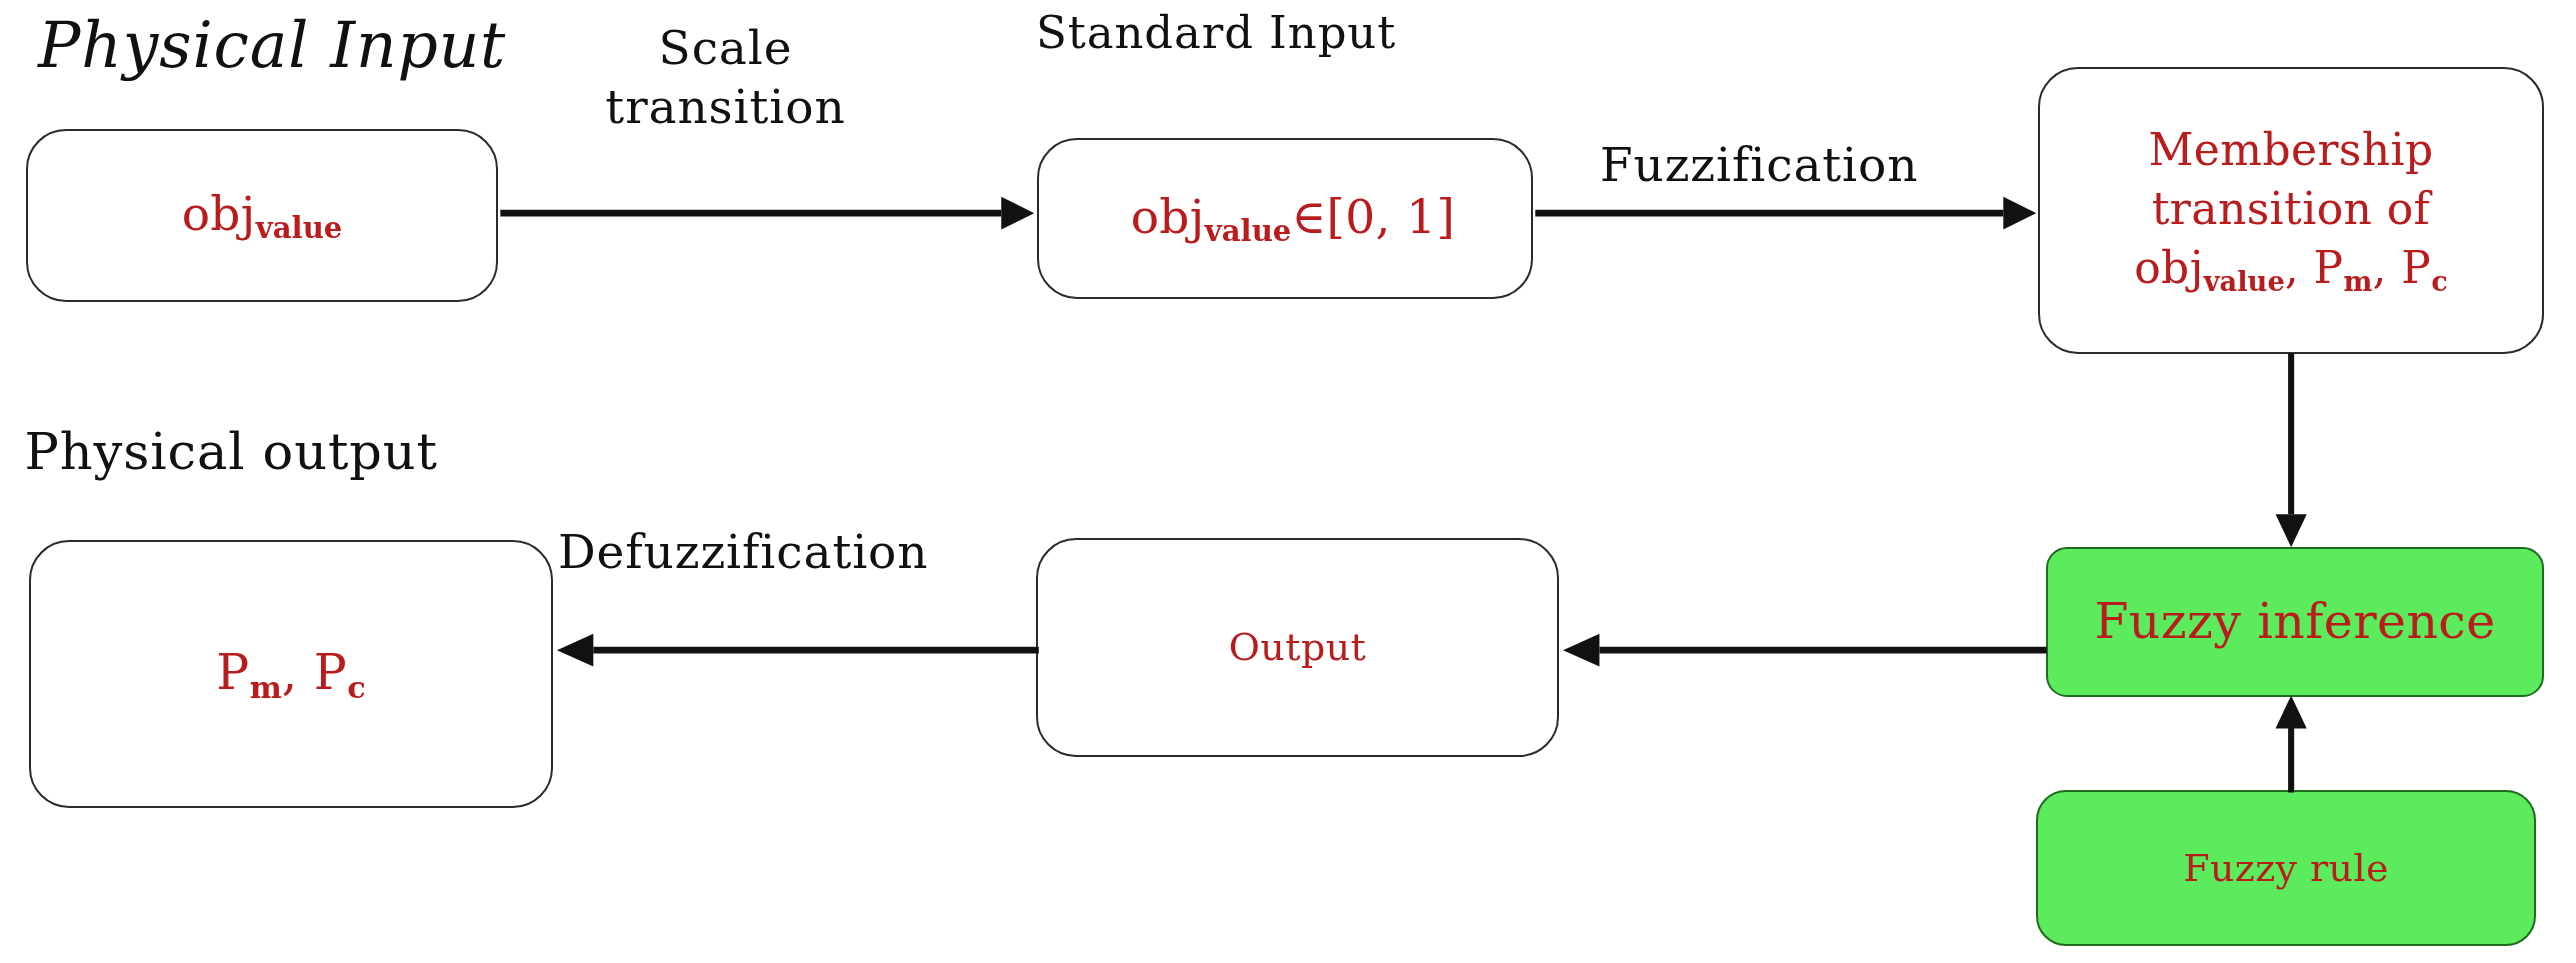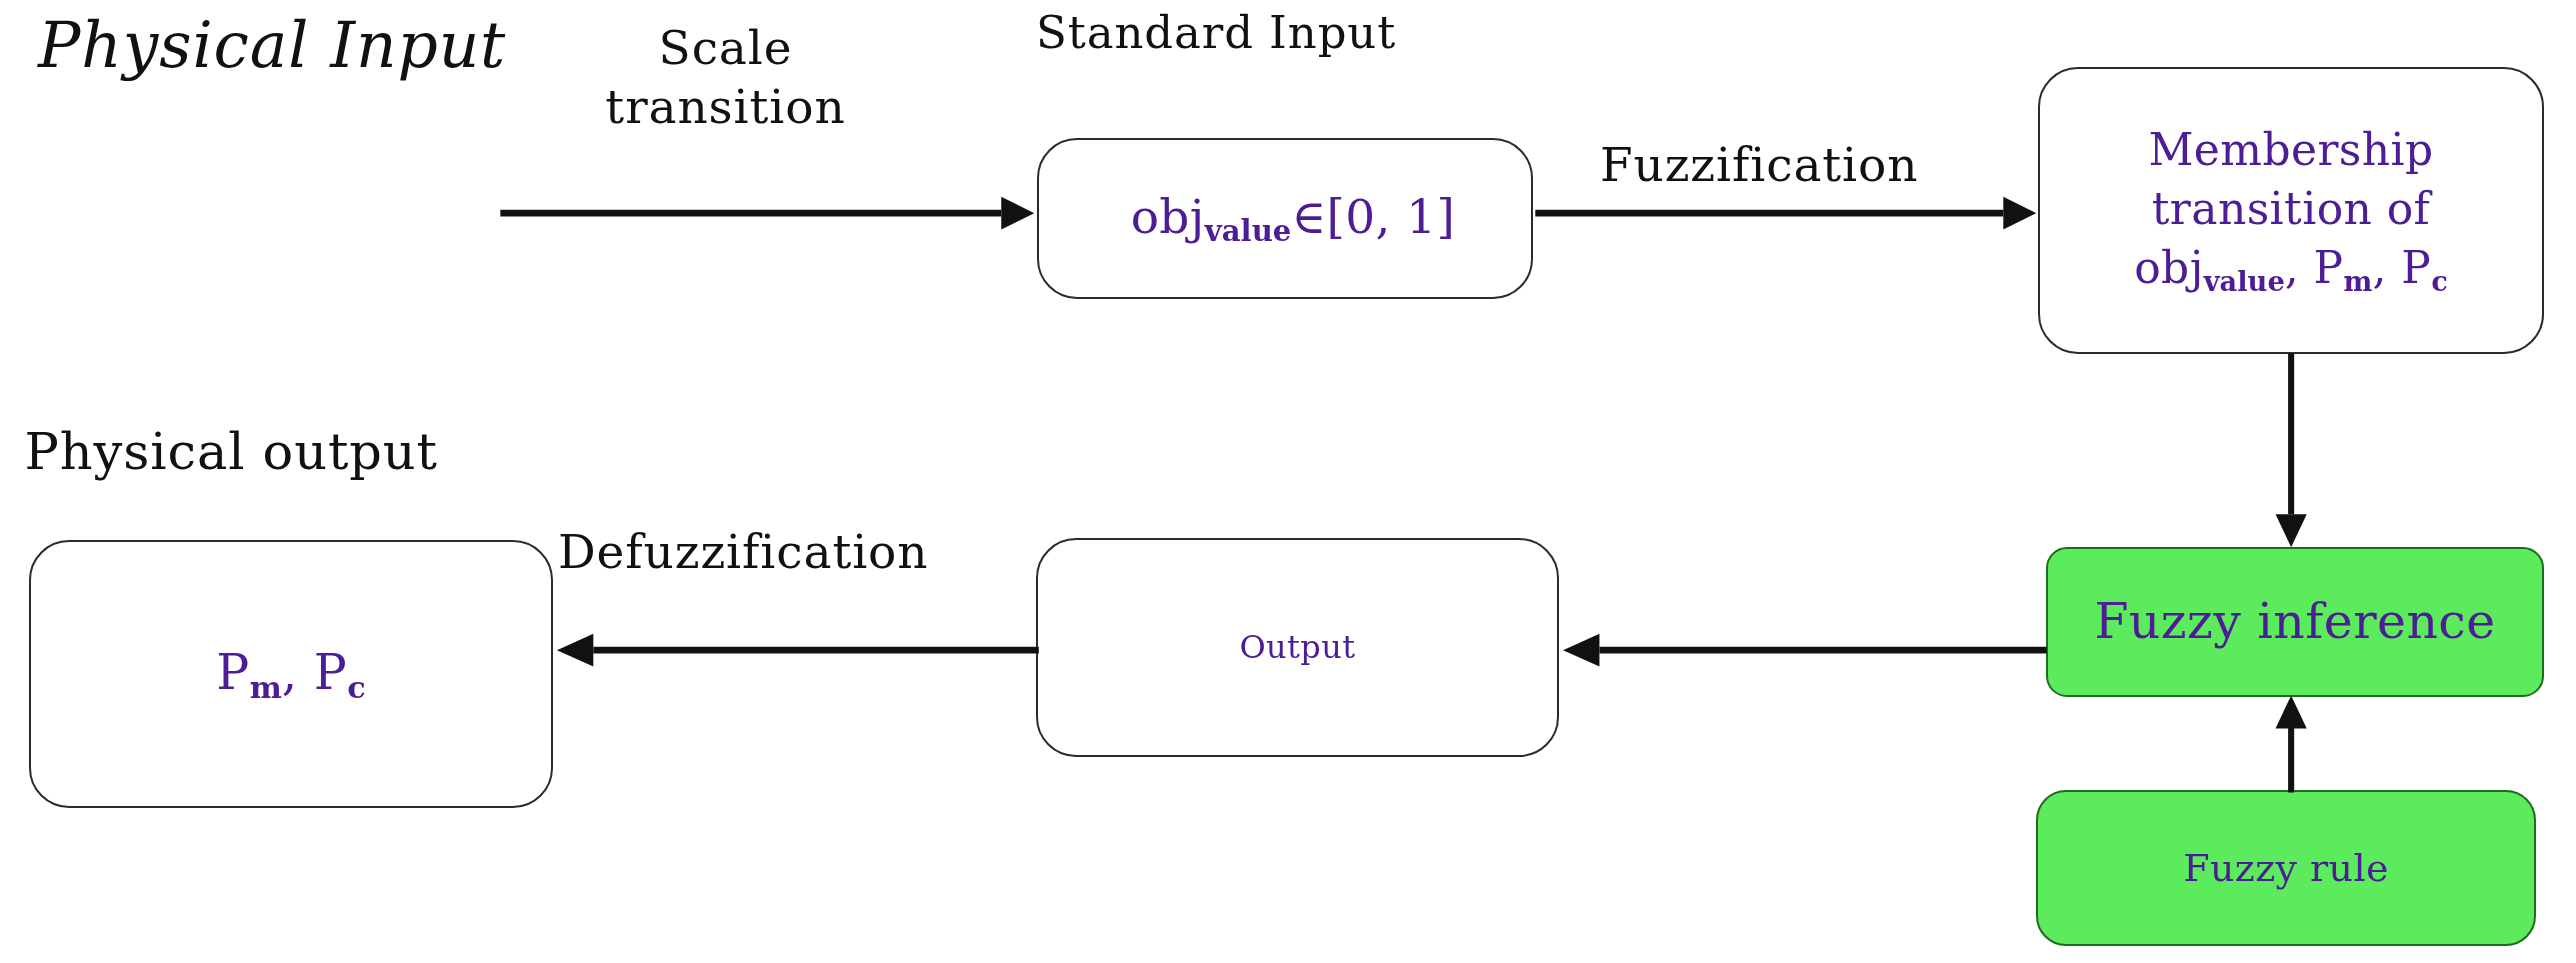--- a/index.html
+++ b/index.html
@@ -19,21 +19,21 @@
   .node {
     position: absolute;
     box-sizing: border-box;
     border: 2.6px solid #2b2b2b;
     border-radius: 40px;
     background: #ffffff;
     display: flex;
     align-items: center;
     justify-content: center;
     text-align: center;
-    color: #4c1d95;
+    color: #b91c1c;
     line-height: 1.34;
     letter-spacing: 0.4px;
   }
   .node.green {
     background: #5CEB5C;
     border-color: #1f6b1f;
   }
   .node .label {
     display: block;
     white-space: pre-line;
@@ -69,40 +69,43 @@
 
   <div class="caption" style="left:24.5px; top:420px; font-size:51px;">Physical output</div>
 
   <div class="caption" style="left:568px; top:19px; font-size:47px; width:315px; text-align:center;">Scale
 transition</div>
 
   <div class="caption" style="left:1600px; top:136px; font-size:47px;">Fuzzification</div>
 
   <div class="caption" style="left:558px; top:523px; font-size:47px;">Defuzzification</div>
 
+  <div class="node" style="left:26px; top:129px; width:472px; height:173px; font-size:47px;">
+    <span class="label"><span>obj</span><sub>value</sub></span>
+  </div>
 
   <div class="node" style="left:1037px; top:138px; width:496px; height:161px; font-size:47px;padding-left:16px;">
     <span class="label"><span>obj</span><sub>value</sub><span>∈[0, 1]</span></span>
   </div>
 
   <div class="node" style="left:2038px; top:67px; width:506px; height:287px; font-size:44px; flex-direction:column; padding:0 12.2px;">
     <span class="label">Membership</span>
     <span class="label">transition of</span>
     <span class="label"><span>obj</span><sub>value</sub><span>, P</span><sub>m</sub><span>, P</span><sub>c</sub></span>
   </div>
 
   <div class="node green" style="left:2046px; top:547px; width:498px; height:150px; font-size:49px; border-radius:21px;">
     <span class="label">Fuzzy inference</span>
   </div>
 
   <div class="node green" style="left:2036px; top:790px; width:500px; height:156px; font-size:38px; border-radius:30px;">
     <span class="label">Fuzzy rule</span>
   </div>
 
-  <div class="node" style="left:1036px; top:538px; width:523px; height:219px; font-size:32px;">
+  <div class="node" style="left:1036px; top:538px; width:523px; height:219px; font-size:38px;">
     <span class="label">Output</span>
   </div>
 
   <div class="node" style="left:29px; top:540px; width:524px; height:268px; font-size:49px;">
     <span class="label"><span>P</span><sub>m</sub><span>, P</span><sub>c</sub></span>
   </div>
 
   <div class="edge" style="left:498px; top:188px; width:542px; height:52px;">
     <svg width="542" height="52" viewBox="0 0 620 60">
       <line x1="0" y1="29" x2="578" y2="29" stroke="#111111" stroke-width="8"></line>

